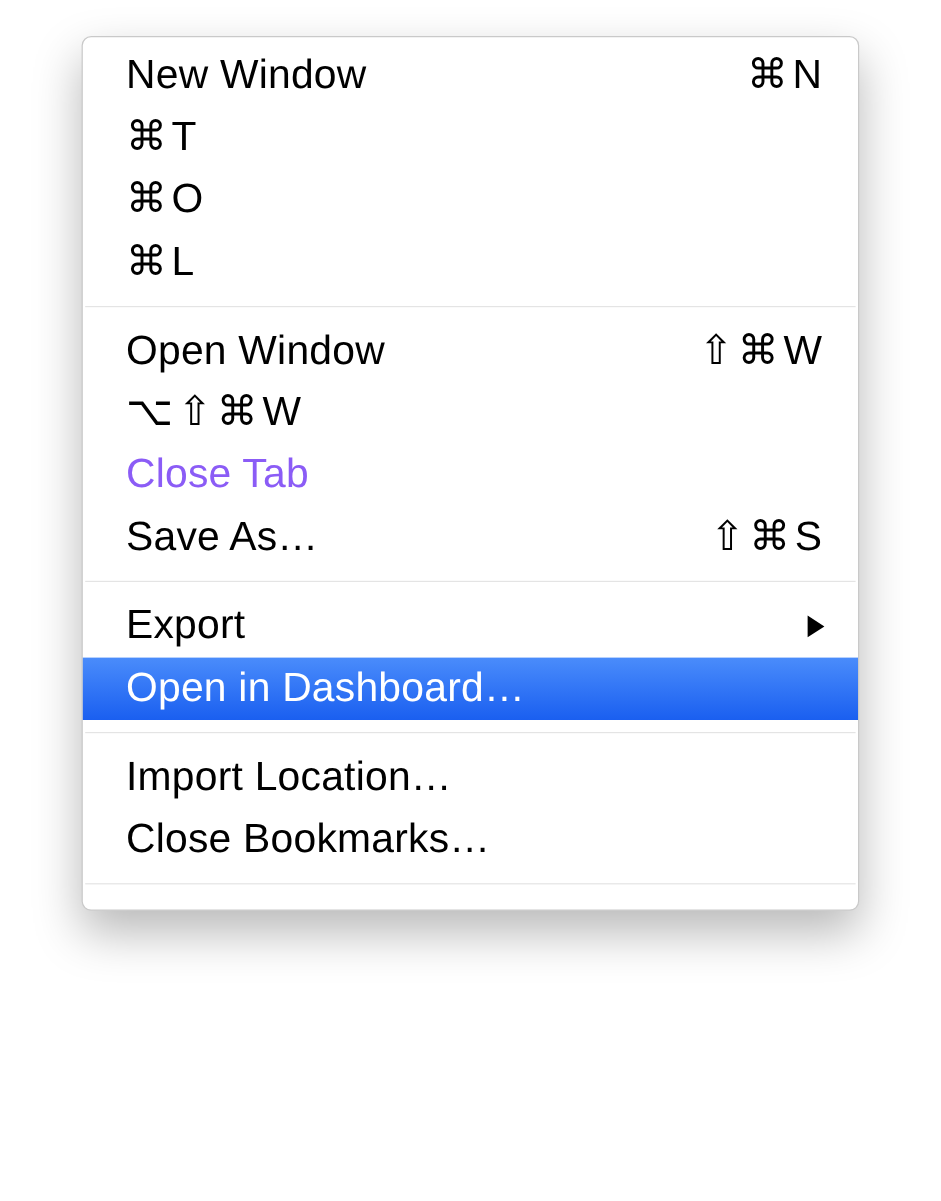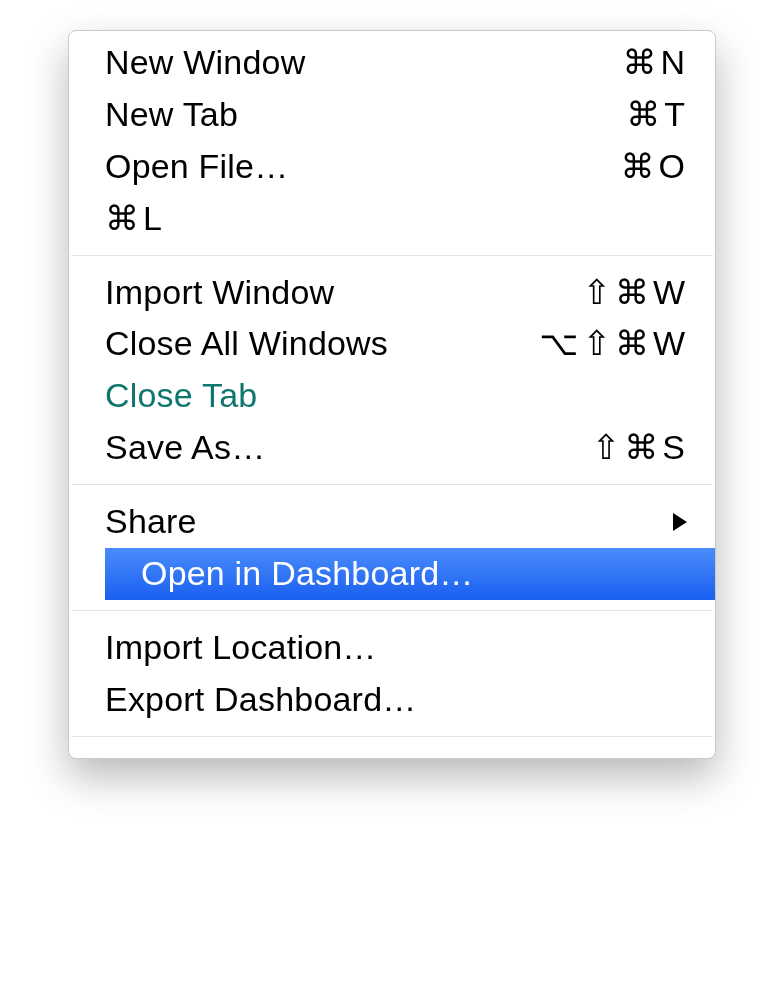--- a/index.html
+++ b/index.html
@@ -32,26 +32,25 @@
     display: flex;
     align-items: center;
     justify-content: space-between;
     padding: 3px 26px 3px 36px;
     font-size: 34px;
     line-height: 1.35;
     color: #000000;
     cursor: default;
   }
   .menu-item.disabled .item-label {
-    color: #0f766e;
+    color: #8b5cf6;
   }
   .menu-item.highlighted {
     background: linear-gradient(#4a8cfb, #1a5ff0);
     color: #ffffff;
-    margin-left: 36px;
   }
   .menu-item.highlighted .item-label,
   .menu-item.highlighted .item-shortcut {
     color: #ffffff;
   }
   .item-label {
     white-space: nowrap;
     letter-spacing: 0.2px;
   }
   .item-right {
@@ -84,68 +83,65 @@
 <div class="stage">
   <div class="menu">
 
     <div class="menu-item">
       <span class="item-label">New Window</span>
       <span class="item-right">
           <span class="item-shortcut">⌘N</span>
         </span>
     </div>
     <div class="menu-item">
-      <span class="item-label">New Tab</span>
       <span class="item-right">
           <span class="item-shortcut">⌘T</span>
         </span>
     </div>
     <div class="menu-item">
-      <span class="item-label">Open File…</span>
       <span class="item-right">
           <span class="item-shortcut">⌘O</span>
         </span>
     </div>
     <div class="menu-item">
       <span class="item-right">
           <span class="item-shortcut">⌘L</span>
         </span>
     </div>
 
     <div class="separator"></div>
 
     <div class="menu-item">
-      <span class="item-label">Import Window</span>
+      <span class="item-label">Open Window</span>
       <span class="item-right">
           <span class="item-shortcut">⇧⌘W</span>
         </span>
     </div>
     <div class="menu-item">
-      <span class="item-label">Close All Windows</span>
       <span class="item-right">
           <span class="item-shortcut">⌥⇧⌘W</span>
         </span>
     </div>
     <div class="menu-item disabled">
       <span class="item-label">Close Tab</span>
       <span class="item-right">
           <span class="item-shortcut"></span>
         </span>
     </div>
     <div class="menu-item">
       <span class="item-label">Save As…</span>
       <span class="item-right">
           <span class="item-shortcut">⇧⌘S</span>
         </span>
     </div>
 
     <div class="separator"></div>
 
     <div class="menu-item">
-      <span class="item-label">Share</span>
+      <span class="item-label">Export</span>
       <span class="item-right">
         <span class="submenu-arrow">
           <svg width="18" height="22" viewBox="0 0 18 22">
               <polygon points="2,2 16,11 2,20" fill="#000000"></polygon>
             </svg>
         </span>
       </span>
     </div>
     <div class="menu-item highlighted">
       <span class="item-label">Open in Dashboard…</span>
@@ -156,21 +152,21 @@
 
     <div class="separator"></div>
 
     <div class="menu-item">
       <span class="item-label">Import Location…</span>
       <span class="item-right">
           <span class="item-shortcut"></span>
         </span>
     </div>
     <div class="menu-item">
-      <span class="item-label">Export Dashboard…</span>
+      <span class="item-label">Close Bookmarks…</span>
       <span class="item-right">
           <span class="item-shortcut"></span>
         </span>
     </div>
 
     <div class="separator"></div>
 
 
   </div>
 </div>

